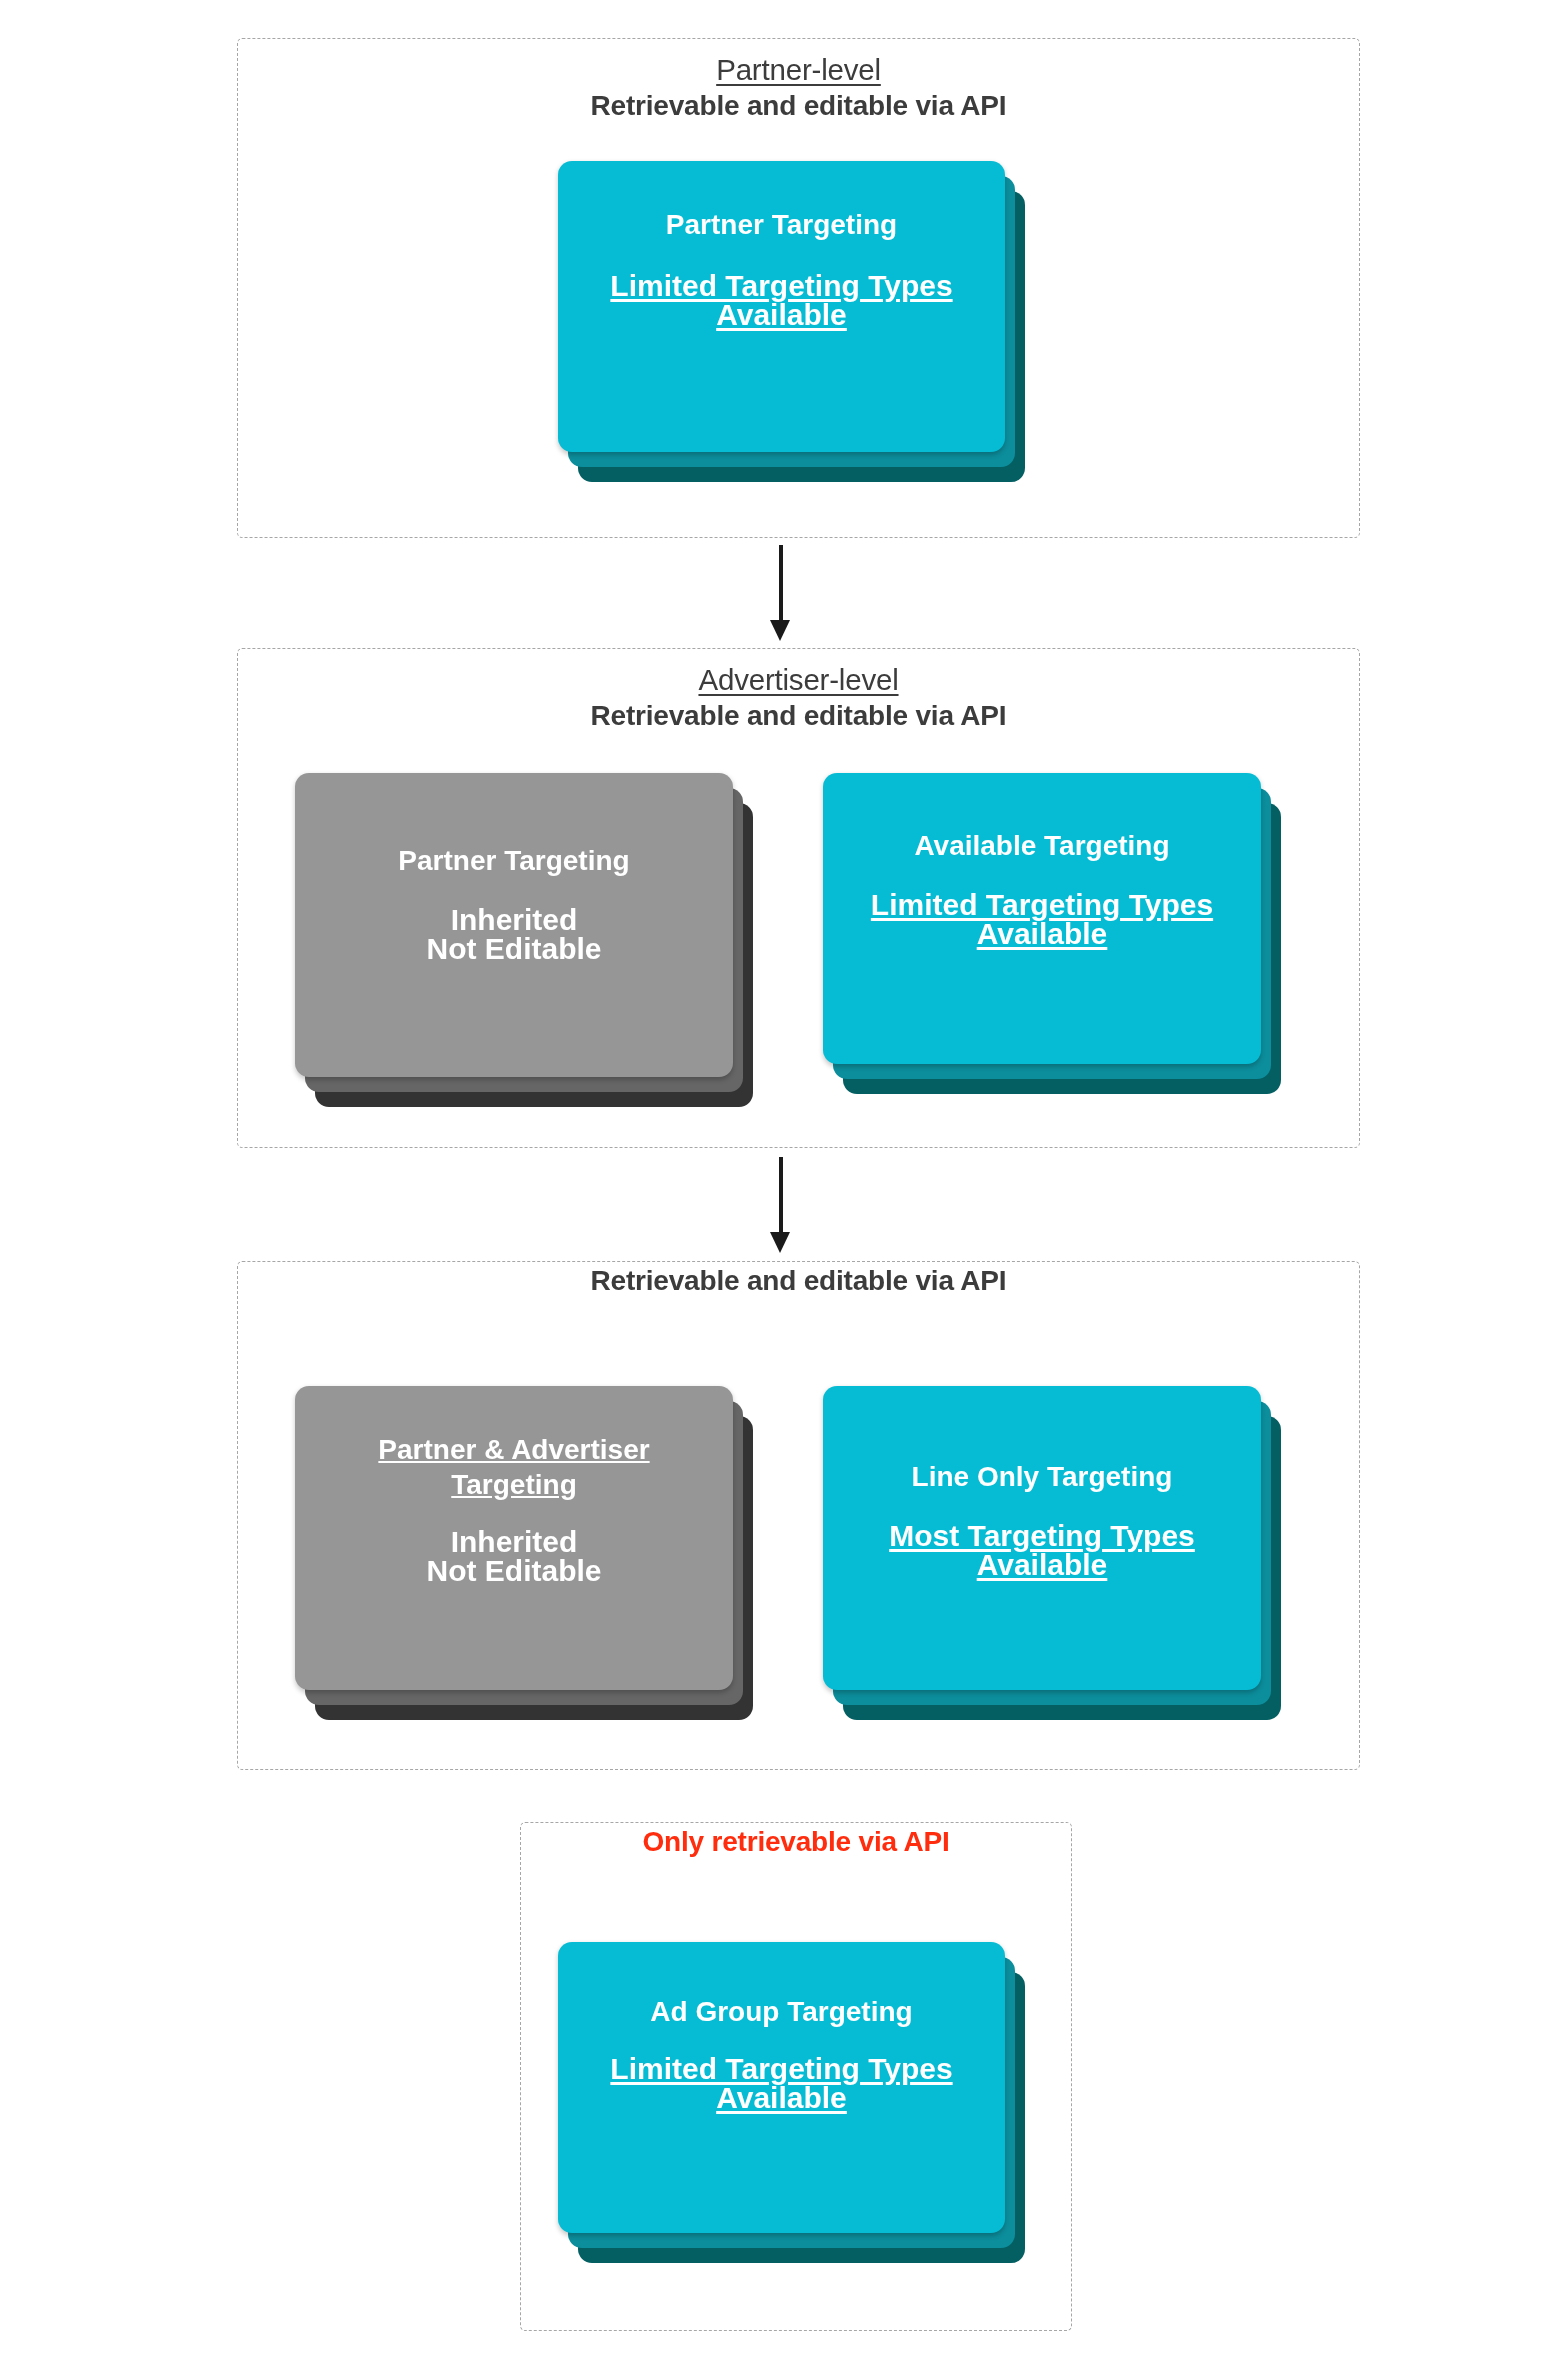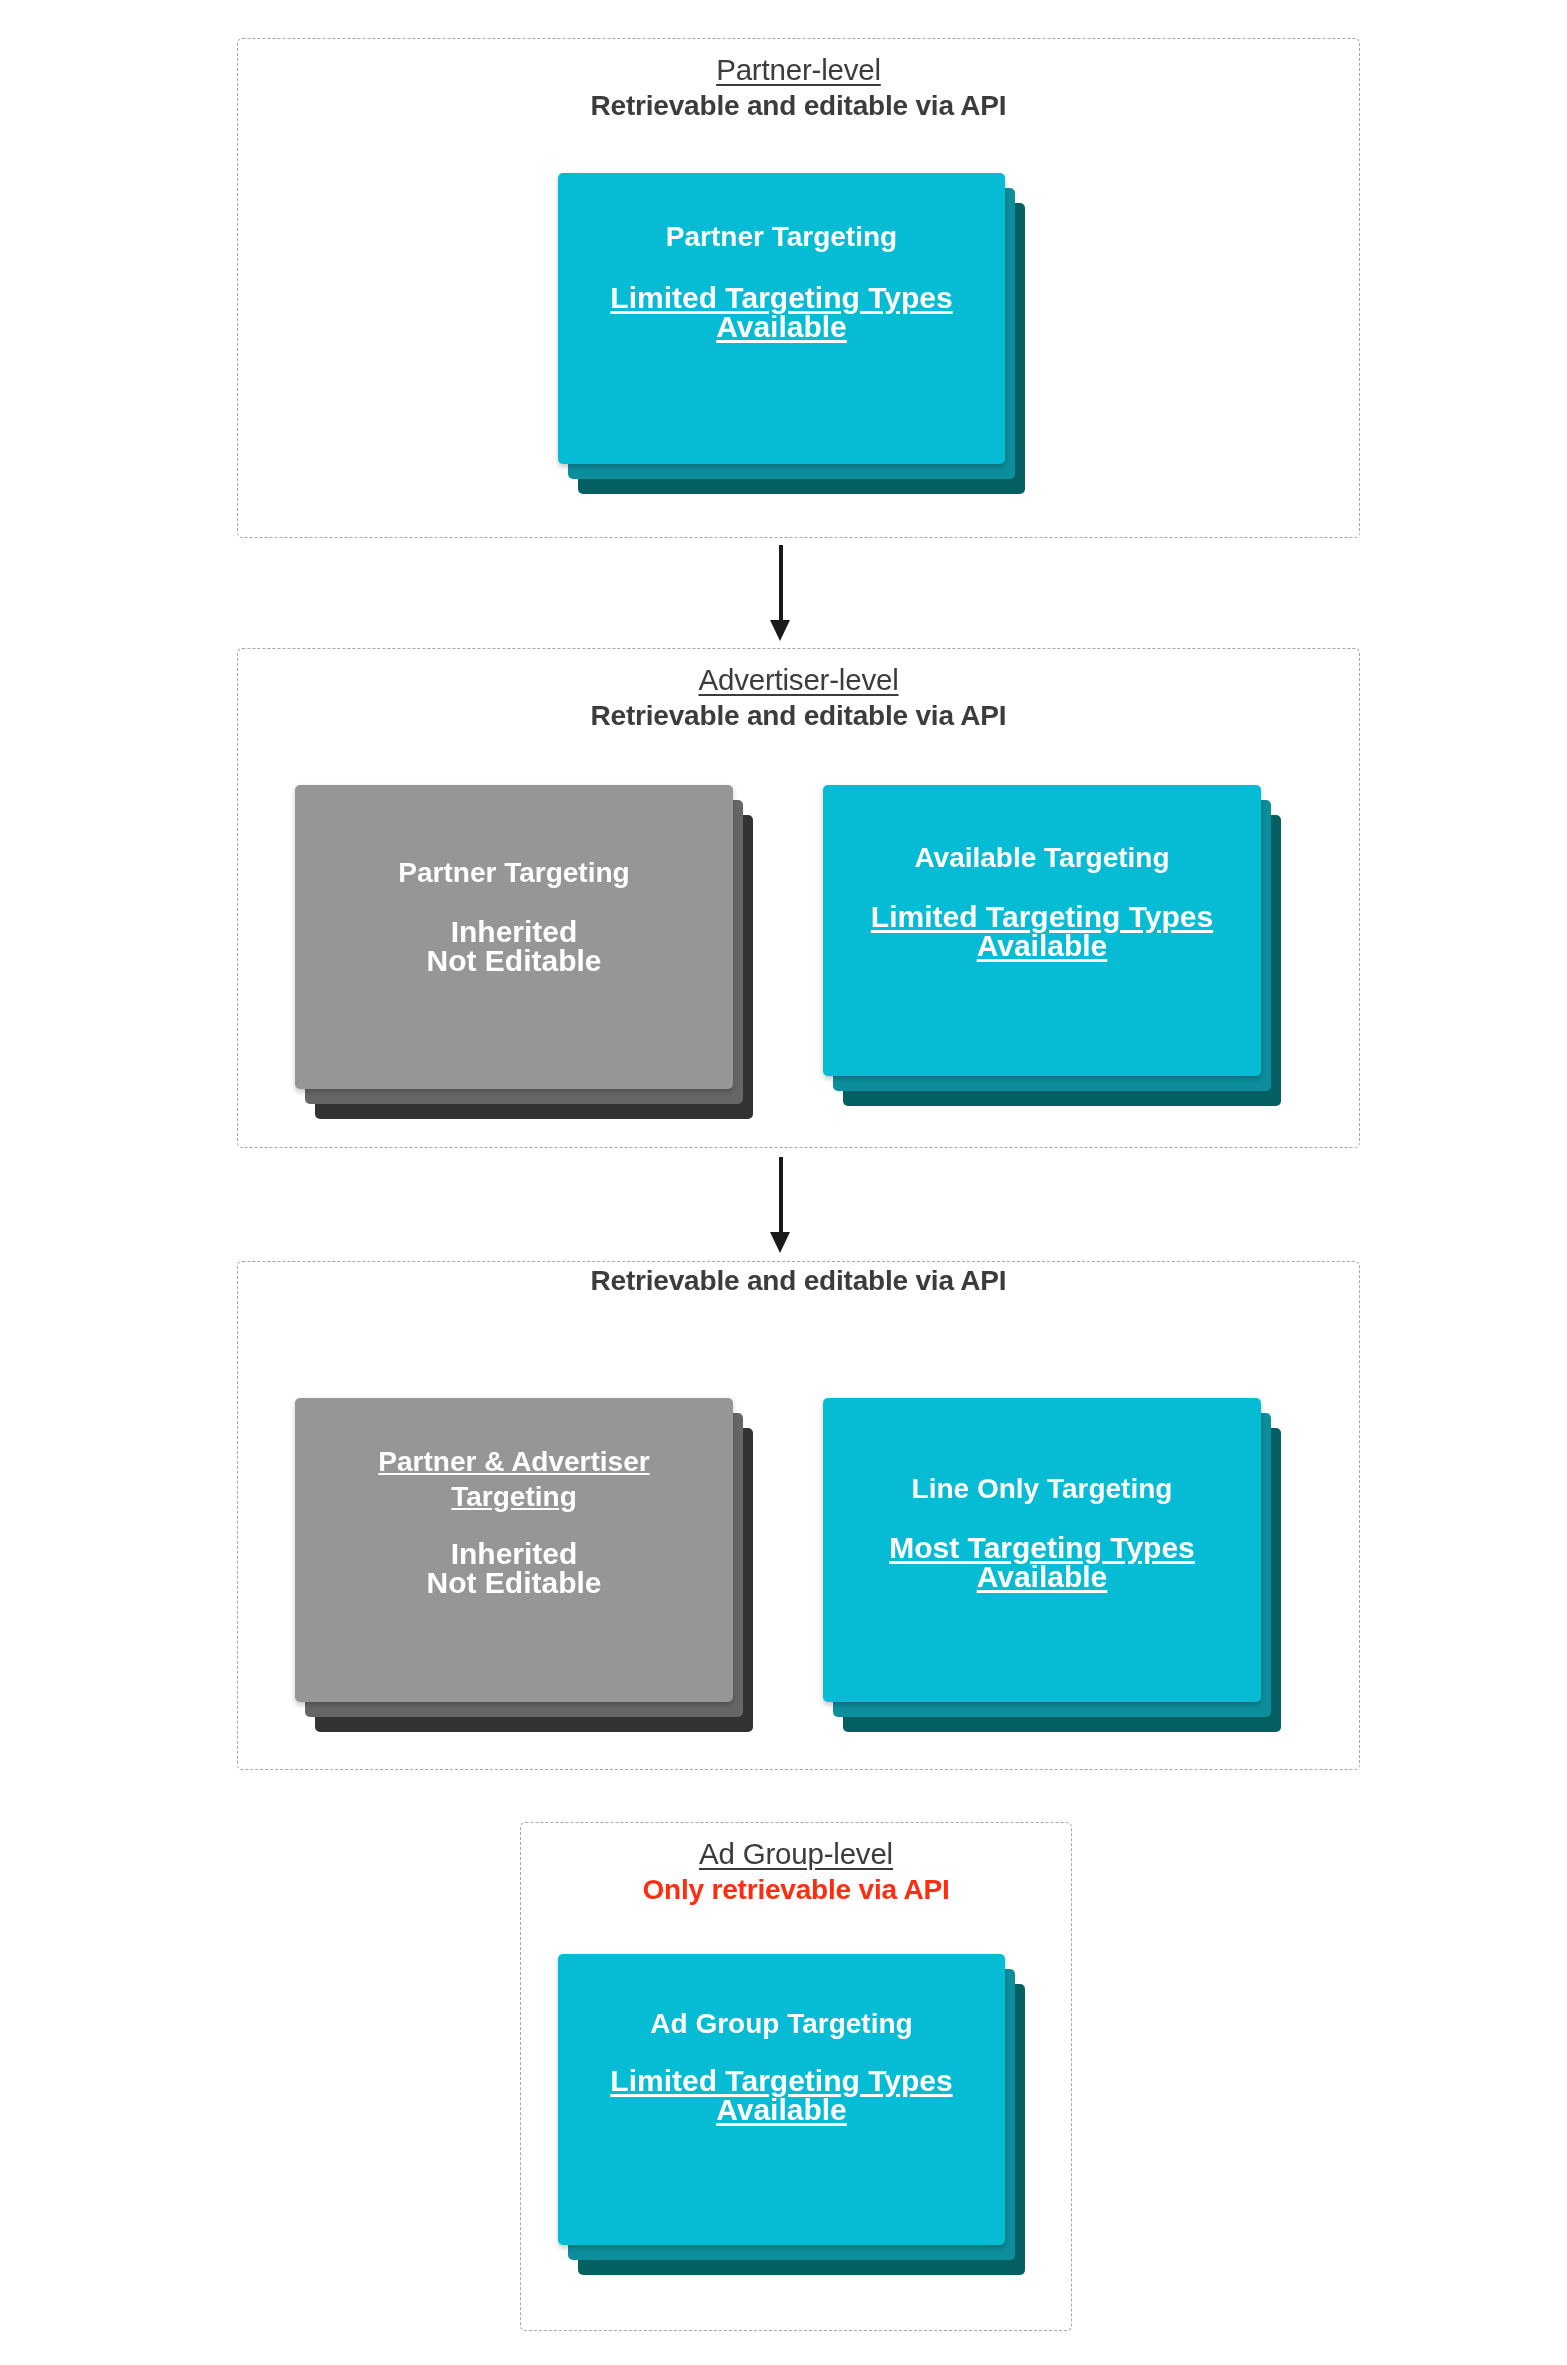--- a/index.html
+++ b/index.html
@@ -56,23 +56,22 @@
   .level-sub.danger {
     color: #ff2d0d;
   }
 
   
   .card-stack {
     position: absolute;
   }
   .card-layer {
     position: absolute;
-    border-radius: 5px;
+    border-radius: 14px;
     box-sizing: border-box;
-    margin-top: 12px;
   }
   .card-back2 { 
     left: 19.6px;
     top: 30px;
   }
   .card-back1 {
     left: 9.8px;
     top: 15px;
   }
   .card-front {
@@ -213,21 +212,20 @@
     <div class="card-layer card-back2" style="width:438px; height:304px;"></div>
     <div class="card-layer card-back1" style="width:438px; height:304px;"></div>
     <div class="card-layer card-front" style="width:438px; height:304px;">
       <div class="card-title" style="margin-top:73px;">Line Only Targeting</div>
       <div class="card-note underlined" style="margin-top:27px;">Most Targeting Types</div>
       <div class="card-note underlined">Available</div>
     </div>
   </div>
 
   <div class="level-box" style="left:520px; top:1822px; width:552px; height:509px;">
-    <div class="level-title">Ad Group-level</div>
     <div class="level-sub danger">Only retrievable via API</div>
   </div>
 
   <div class="card-stack cyan" style="left:558px; top:1942px; width:464px; height:339px;">
     <div class="card-layer card-back2" style="width:447px; height:291px;"></div>
     <div class="card-layer card-back1" style="width:447px; height:291px;"></div>
     <div class="card-layer card-front" style="width:447px; height:291px;">
       <div class="card-title" style="margin-top:52px;">Ad Group Targeting</div>
       <div class="card-note underlined" style="margin-top:25px;">Limited Targeting Types</div>
       <div class="card-note underlined">Available</div>

